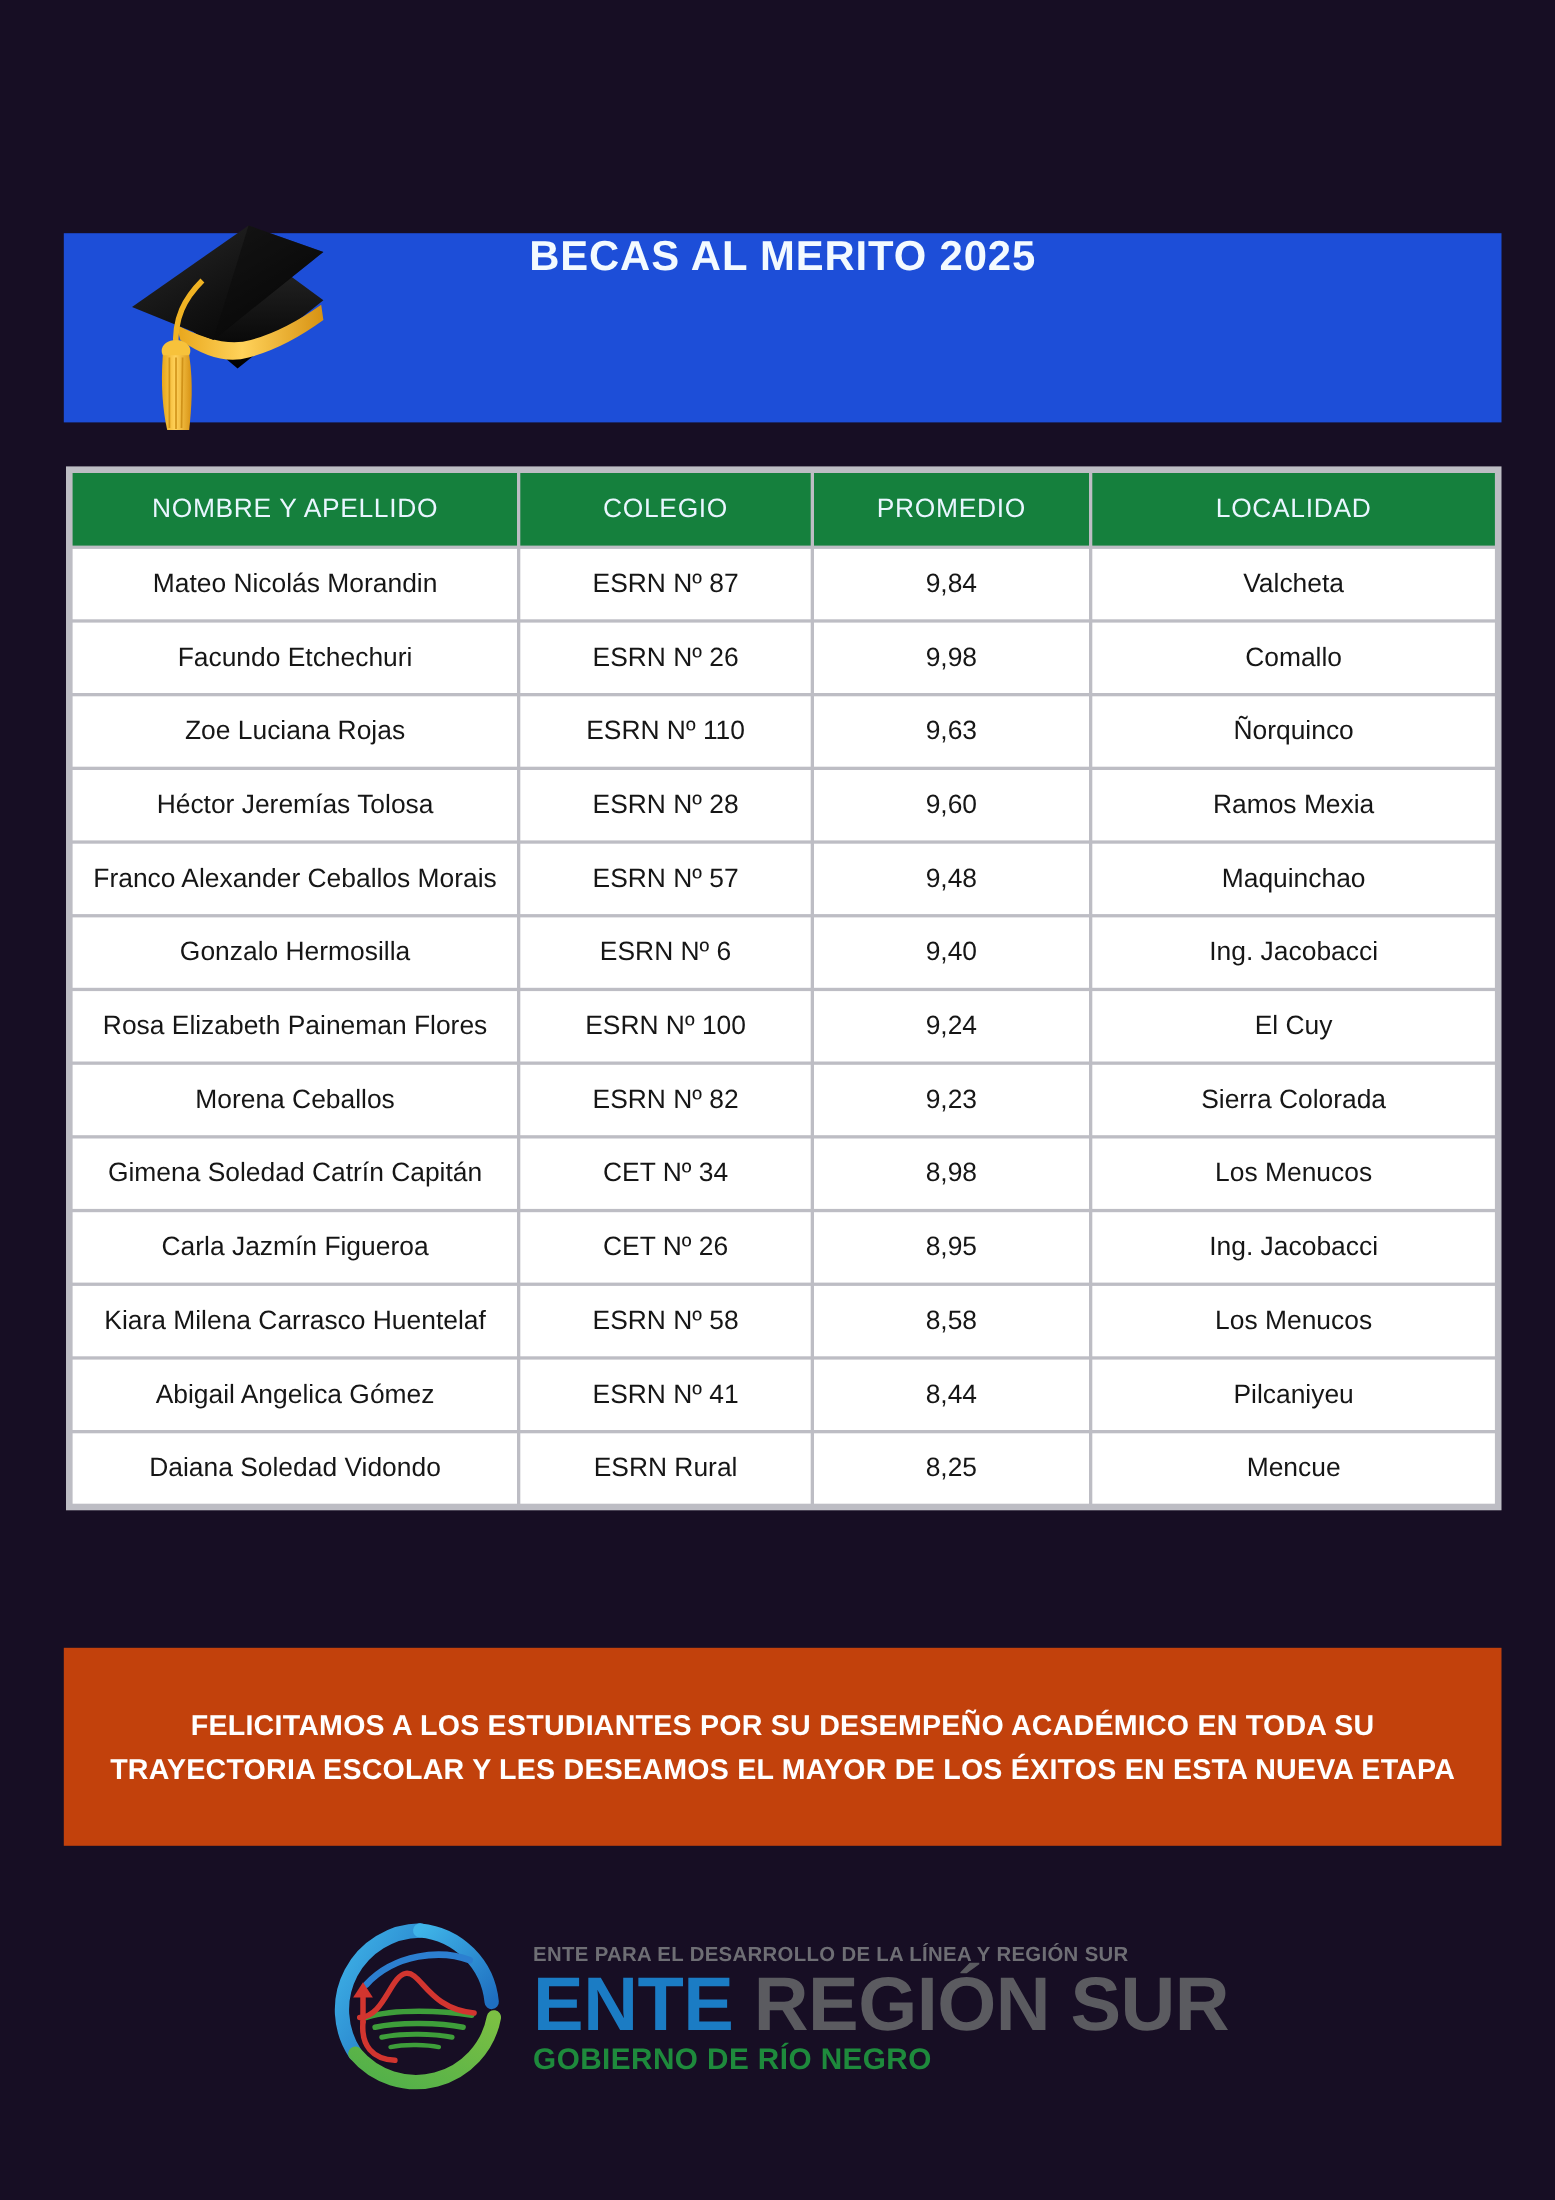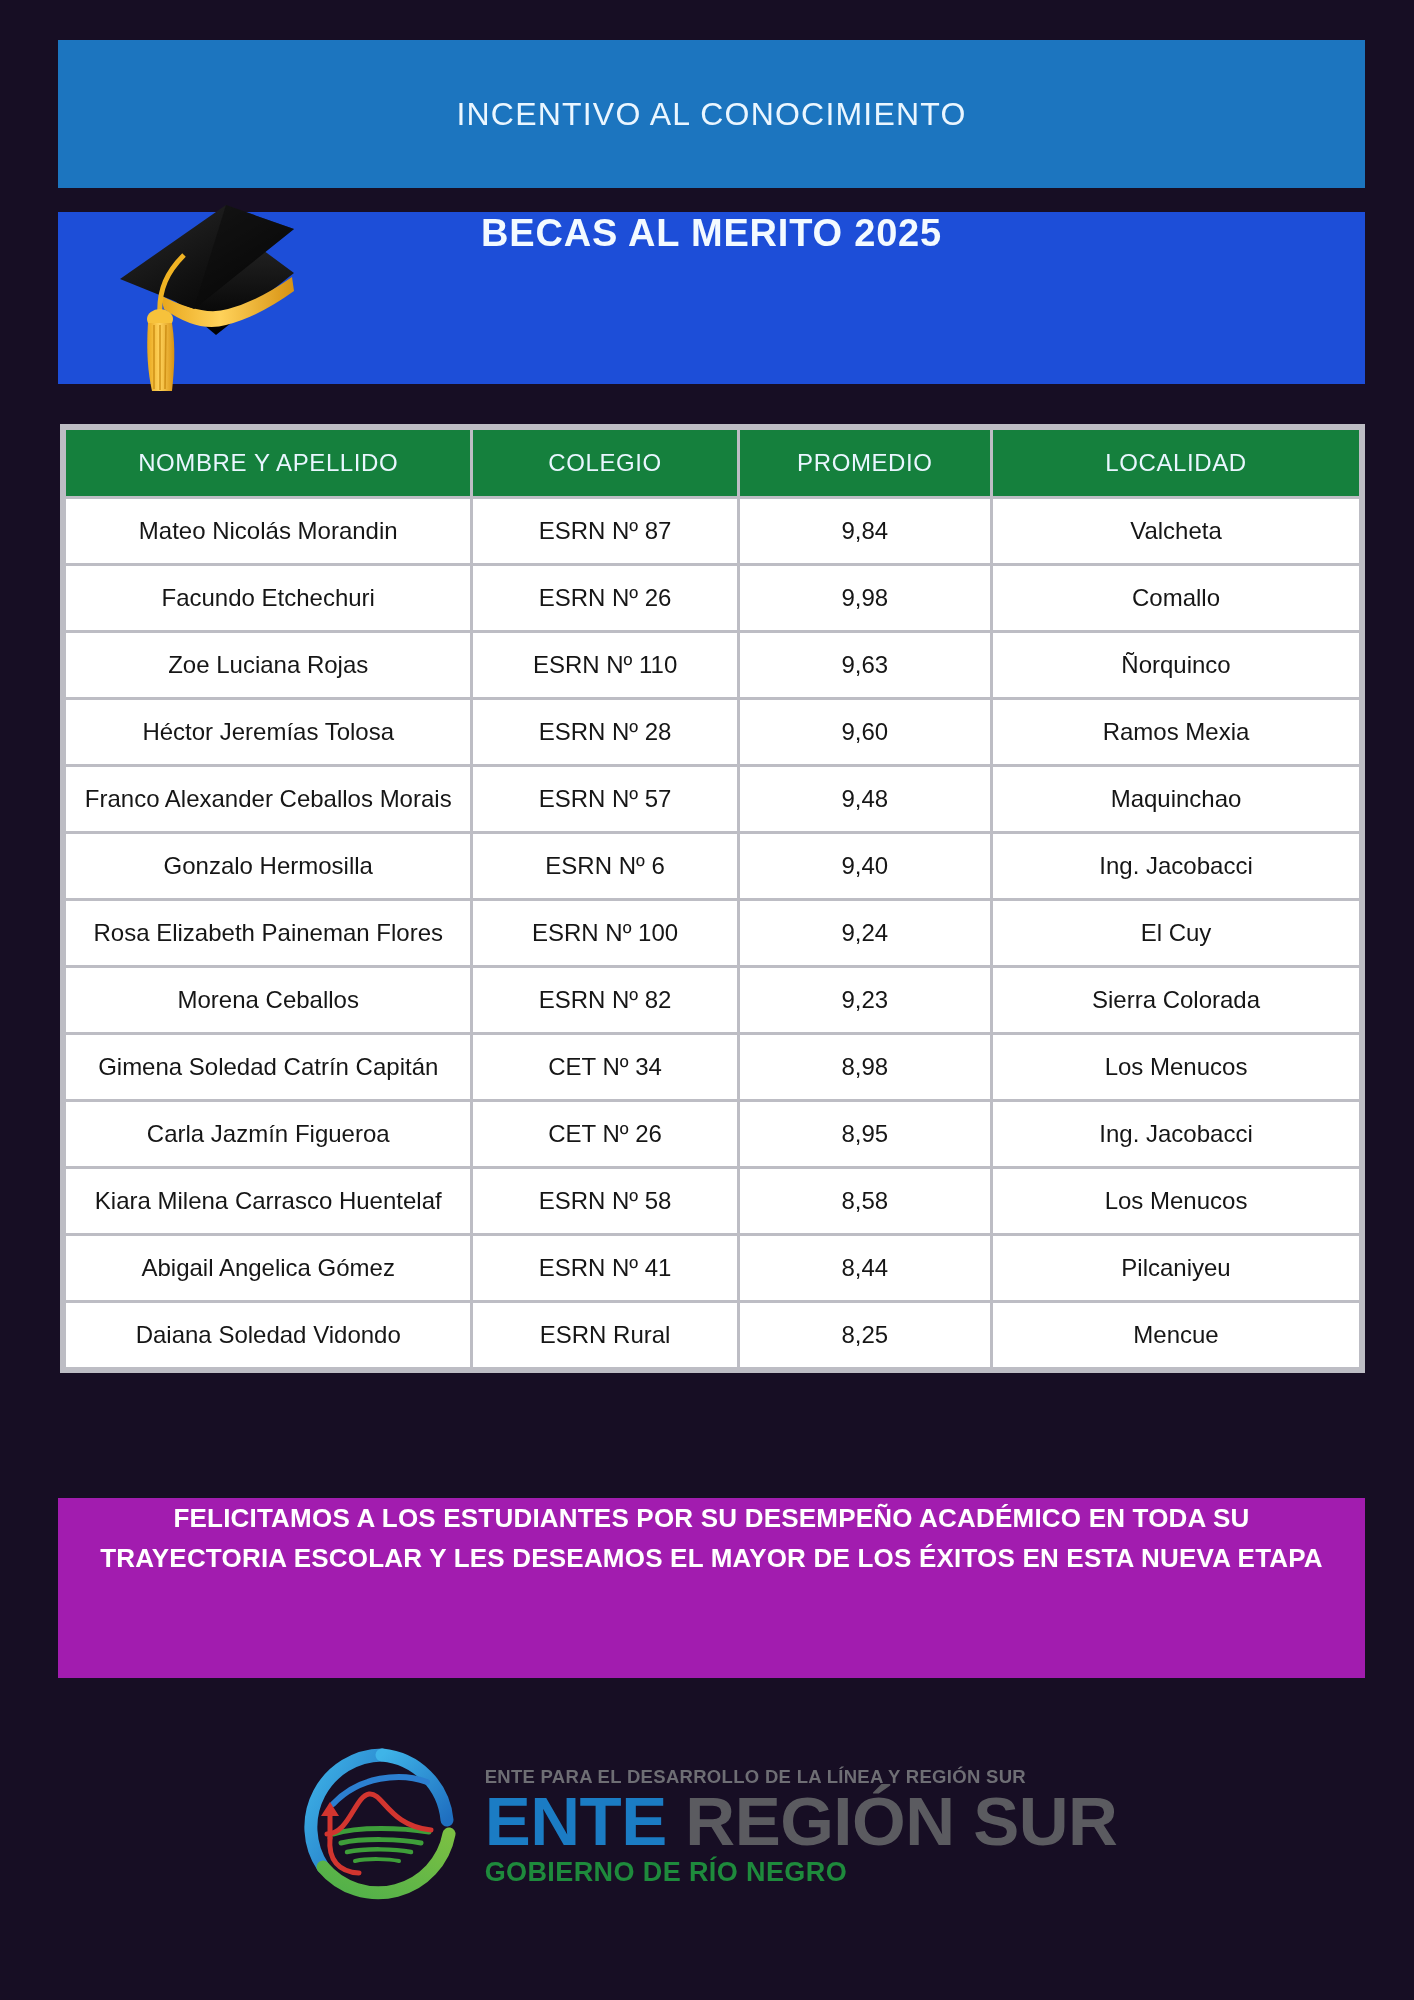--- a/index.html
+++ b/index.html
@@ -111,22 +111,23 @@
   col.c-promedio { width: 19.5%; }
   col.c-localidad { width: 28.5%; }
 
   
   .footer-banner {
     position: absolute;
     left: 58px;
     top: 1498px;
     width: 1307px;
     height: 180px;
-    background: #a21caf;
+    background: #c2410c;
     display: flex;
+    align-items: center;
     justify-content: center;
     padding: 0 30px;
   }
   .footer-text {
     color: #FFFFFF;
     font-size: 26px;
     font-weight: bold;
     text-align: center;
     line-height: 1.55;
     letter-spacing: 0.2px;
@@ -166,23 +167,20 @@
     font-weight: bold;
     letter-spacing: 0.4px;
     margin-top: 4px;
   }
 </style>
 </head>
 <body>
 
 <div class="poster">
 
-  <div class="top-banner">
-    <div class="top-banner-title">INCENTIVO AL CONOCIMIENTO</div>
-  </div>
 
   <div class="title-banner">
     <div class="cap-wrap">
       <svg viewBox="0 0 260 230" width="260" height="230" aria-hidden="true">
         <defs>
           <linearGradient id="capTop" x1="0" y1="0" x2="1" y2="1">
             <stop offset="0%" stop-color="#2A2A2A"></stop>
             <stop offset="55%" stop-color="#111111"></stop>
             <stop offset="100%" stop-color="#000000"></stop>
           </linearGradient>

